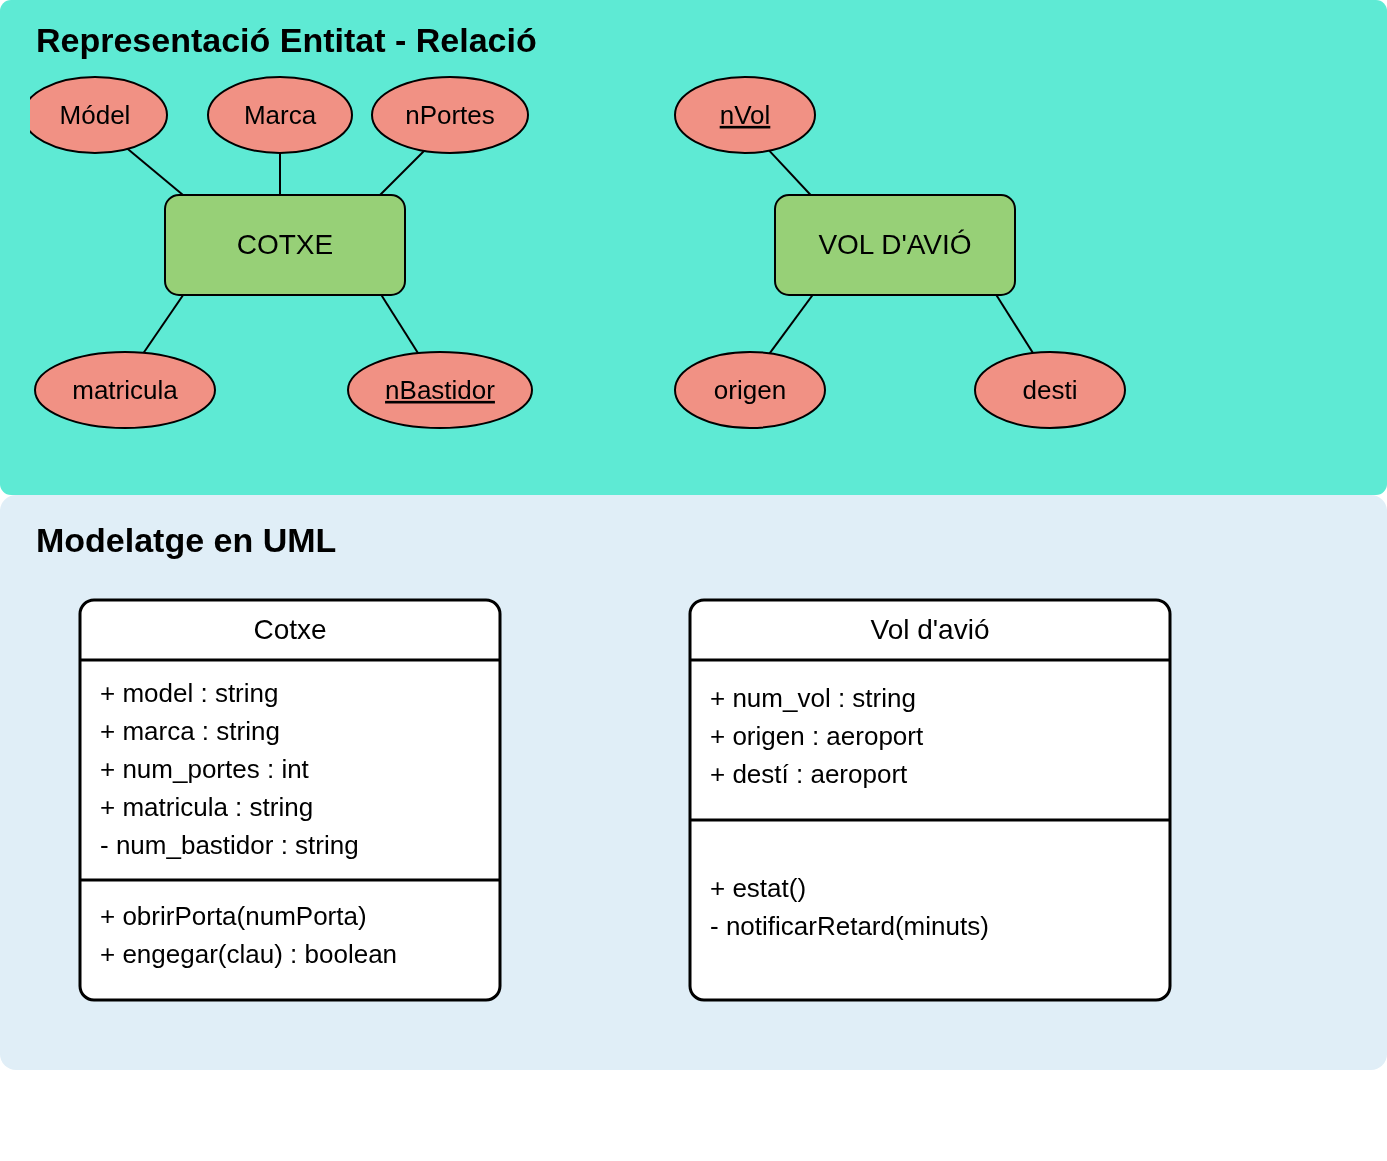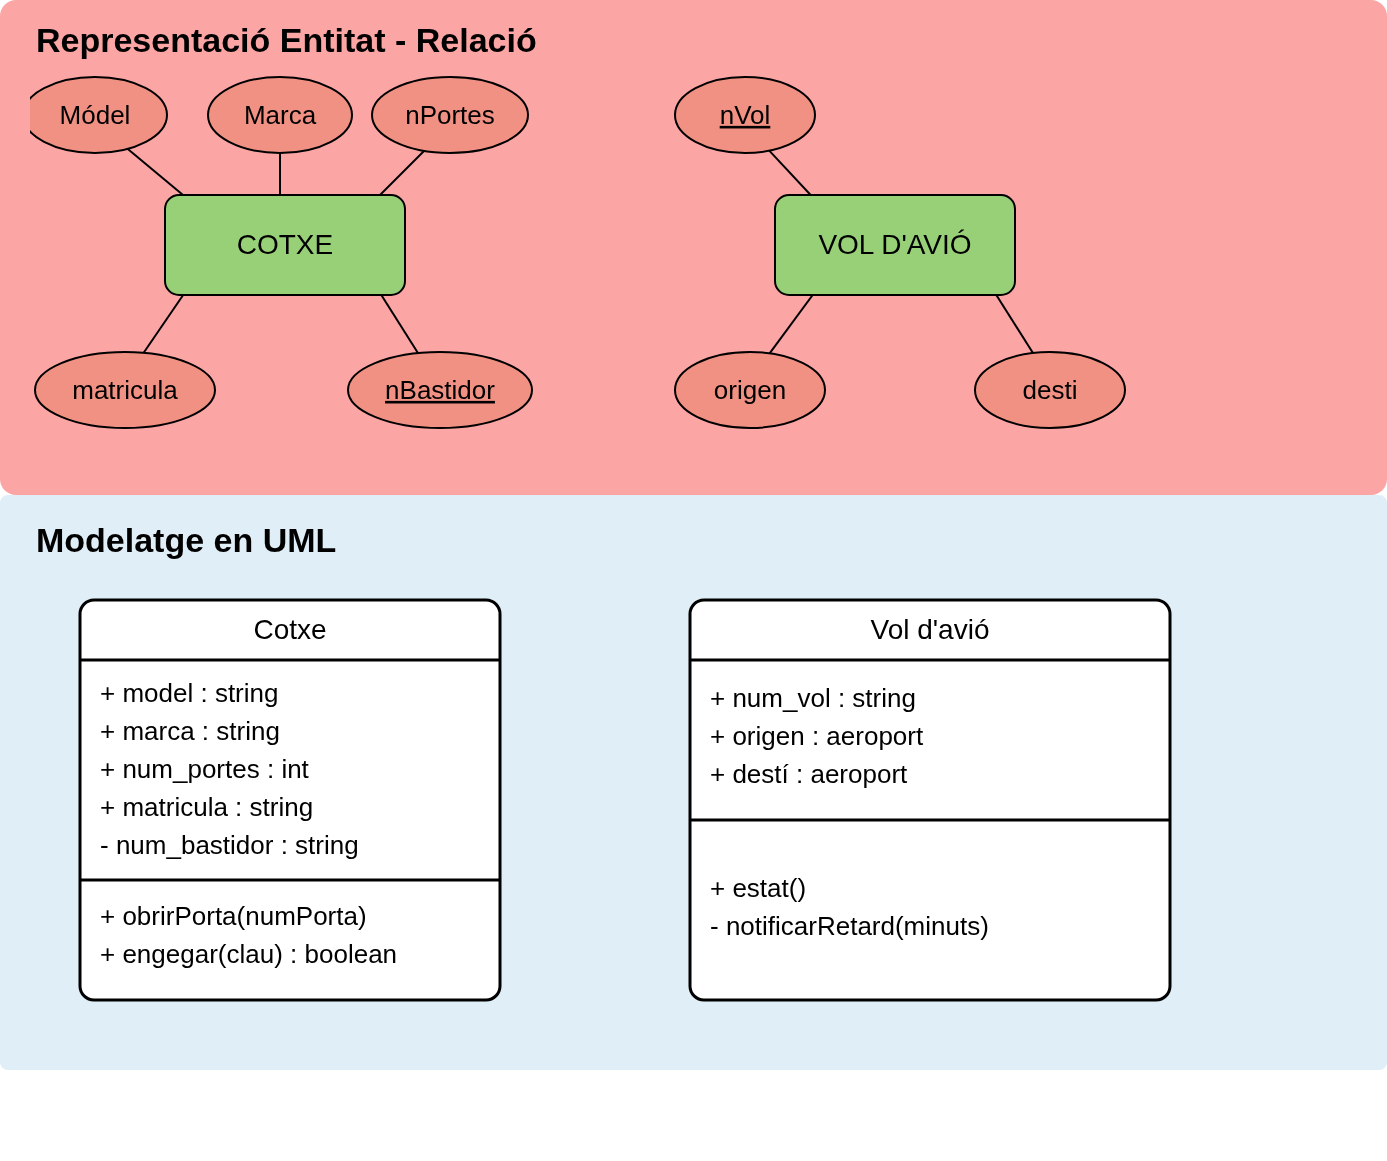--- a/index.html
+++ b/index.html
@@ -4,29 +4,29 @@
 <style>
   * { box-sizing: border-box; }
   body {
     margin: 0;
     font-family: Arial, Helvetica, sans-serif;
     width: 1387px;
     background: #fff;
   }
   .panel { width: 100%; }
   .er-panel {
-    background: #fca5a5;
+    background: #5eead4;
     padding: 15px 30px 15px 30px;
-    border-radius: 16px;
+    border-radius: 11px;
     position: relative;
   }
   .uml-panel {
     background: #e0eef7;
     padding: 20px 30px 30px 30px;
-    border-radius: 8px;
+    border-radius: 16px;
     position: relative;
   }
   h2.panel-title {
     font-size: 34px;
     font-weight: bold;
     margin: 6px 0 10px 6px;
     color: #000;
   }
   svg { display: block; }
   .entity-rect {

